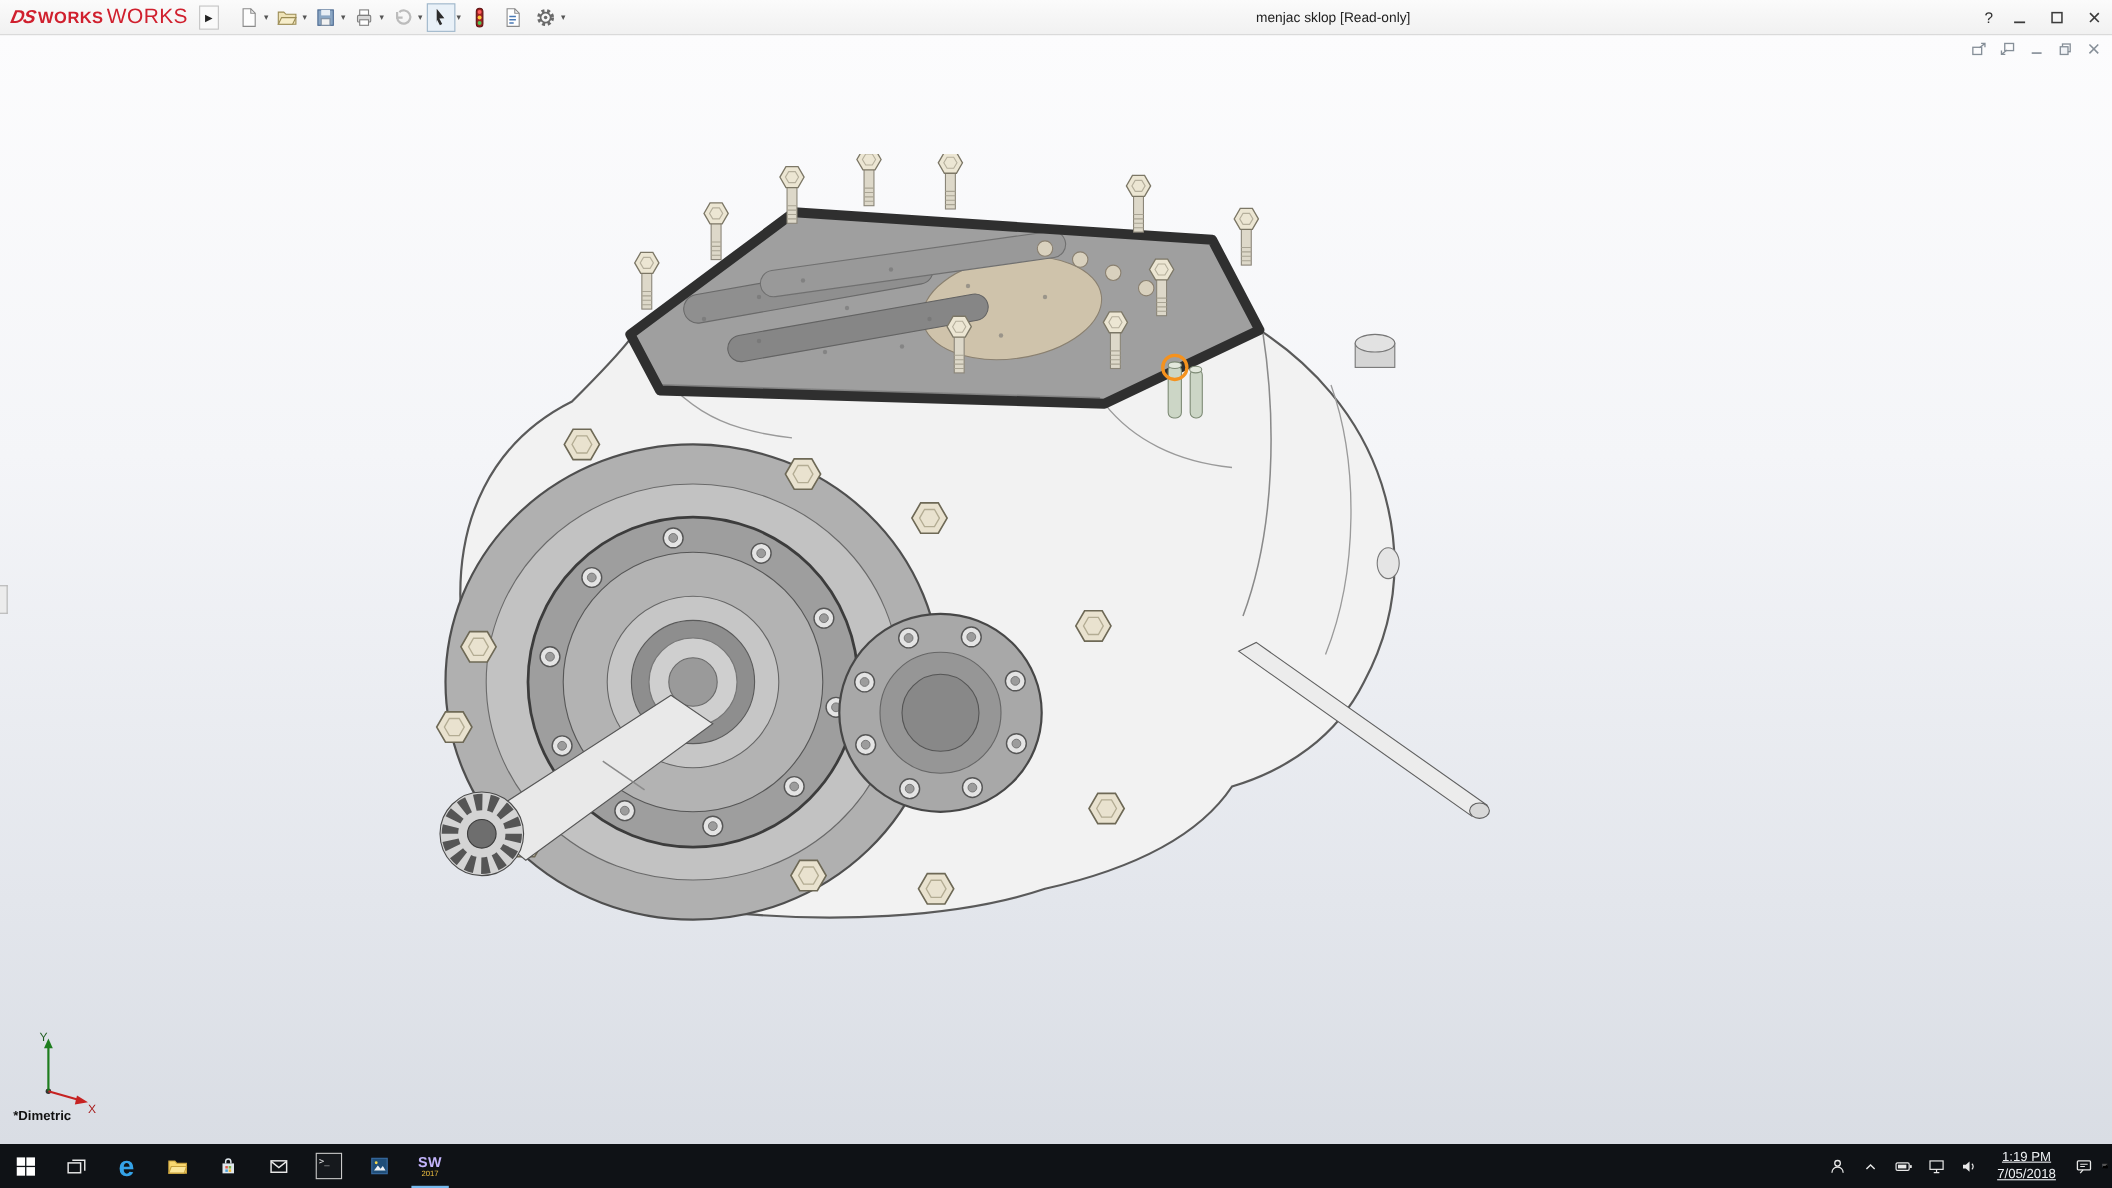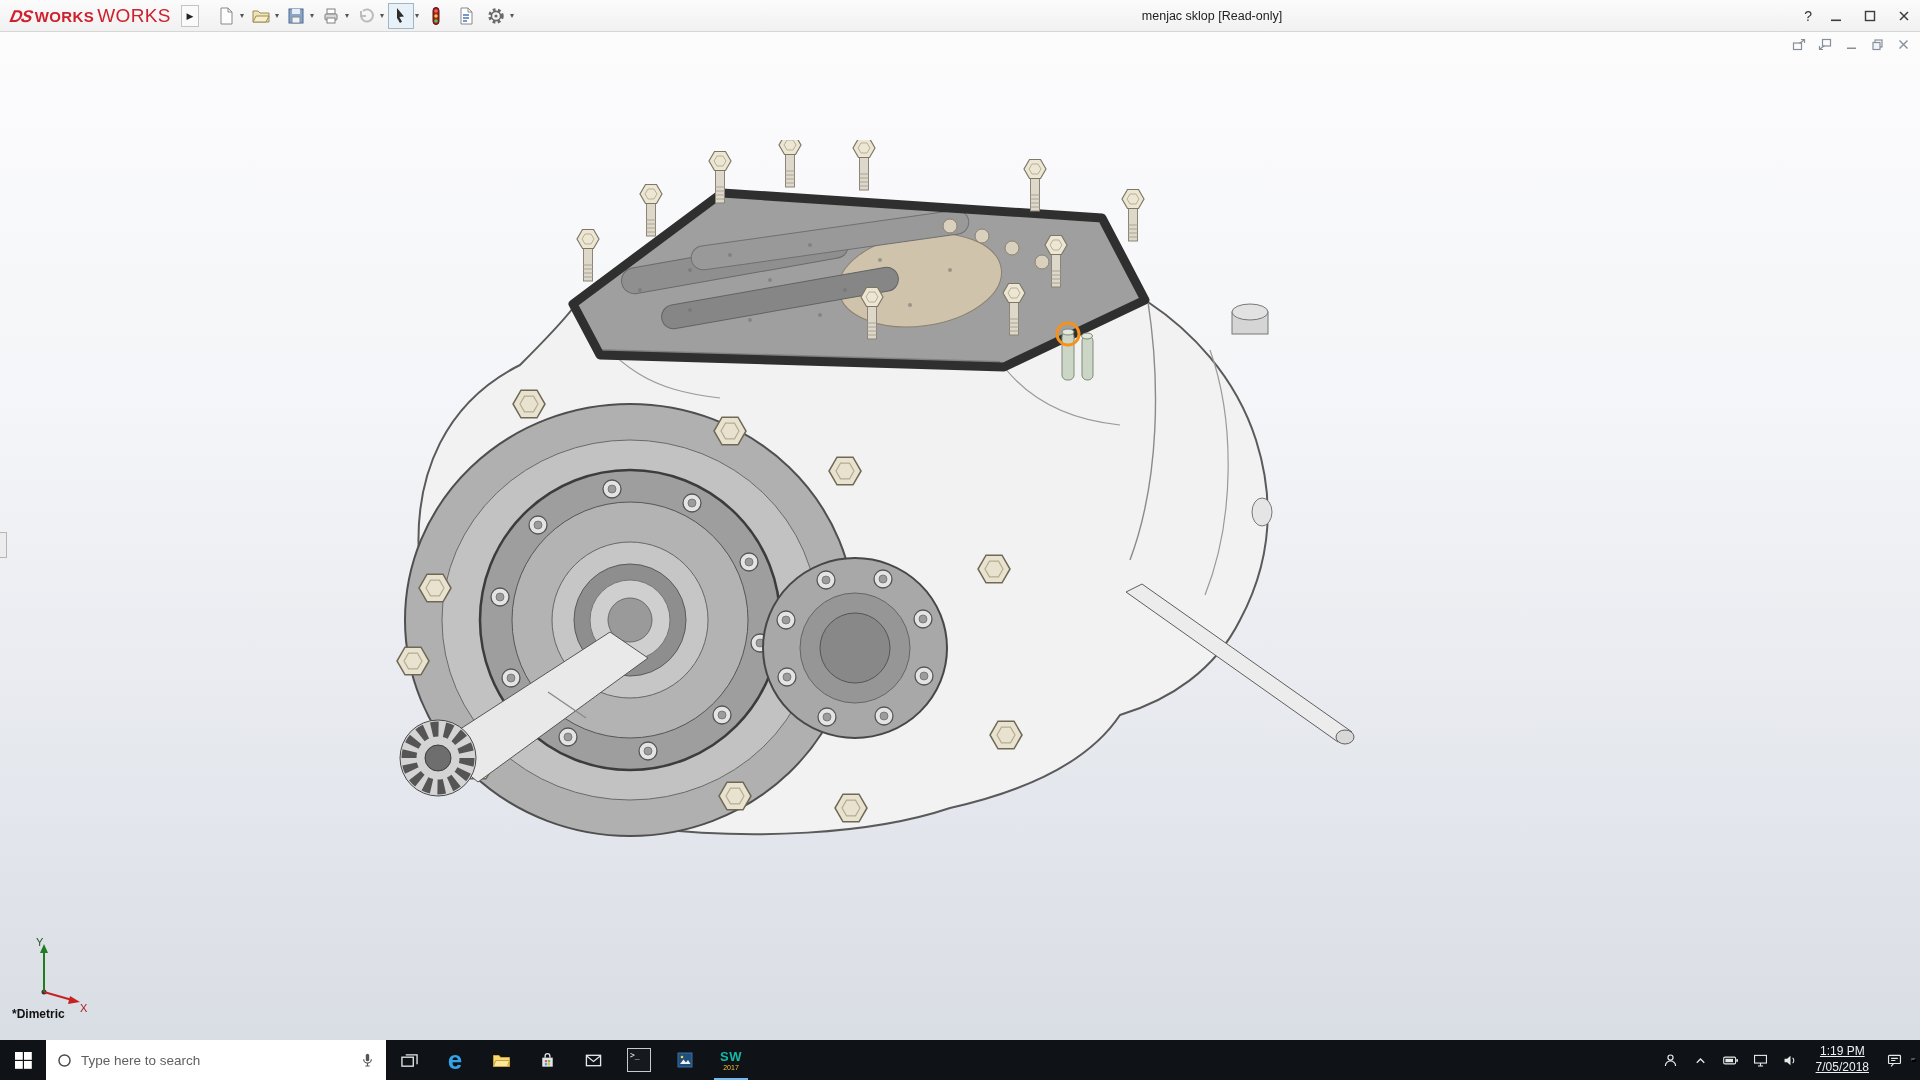--- a/index.html
+++ b/index.html
@@ -54,21 +54,21 @@
   .search-box { width:340px; background:#ffffff; display:flex; align-items:center;
     padding:0 10px; gap:8px; }
   .search-box input { flex:1; border:none; outline:none; font-size:13.5px; color:#333;
     font-family:"Liberation Sans", sans-serif; background:transparent; }
   .search-box input::placeholder { color:#5f5f5f; }
   .edge-glyph { color:#35a3e8; font-size:26px; font-weight:bold; line-height:1; }
   .cmd-box { width:24px; height:24px; background:#16191d; border:1px solid #c9c9c9;
     display:flex; align-items:flex-start; justify-content:flex-start; padding:2px; }
   .cmd-box span { font-family:"DejaVu Sans Mono", monospace; font-size:8px; color:#e8e8e8; }
   .sw-box { display:flex; flex-direction:column; align-items:center; line-height:1; }
-  .sw-line1 { color:#14b8a6; font-weight:bold; font-size:13px; letter-spacing:.5px; }
+  .sw-line1 { color:#c4b5fd; font-weight:bold; font-size:13px; letter-spacing:.5px; }
   .sw-line2 { color:#f0c040; font-size:7px; margin-top:1px; }
   .run-indicator { position:absolute; bottom:0; left:6px; right:6px; height:2.5px;
     background:#76b9ed; }
   .tb-spacer { flex:1; }
   .tray { display:flex; align-items:center; gap:4px; padding-right:4px; }
   .tray-btn { width:26px; height:40px; background:none; border:none; cursor:pointer;
     display:flex; align-items:center; justify-content:center; }
   .clock { color:#eef1f4; font-size:12px; text-align:center; line-height:1.3;
     padding:0 8px; cursor:default;text-decoration:underline; }
   .show-desktop { width:5px; border-left:1px solid #3a3f46; background:none; cursor:pointer; }
@@ -386,31 +386,20 @@
   <div class="taskbar">
     <button class="task-btn">
       <svg width="17" height="17" viewBox="0 0 17 17">
         <rect x="0" y="0" width="7.8" height="7.8" fill="#fff"></rect>
           <rect x="9" y="0" width="7.8" height="7.8" fill="#fff"></rect>
         <rect x="0" y="9" width="7.8" height="7.8" fill="#fff"></rect>
           <rect x="9" y="9" width="7.8" height="7.8" fill="#fff"></rect>
       </svg>
     </button>
 
-    <div class="search-box">
-      <svg width="17" height="17" viewBox="0 0 20 20">
-          <circle cx="10" cy="10" r="6.5" fill="none" stroke="#4a4a4a" stroke-width="1.7"></circle>
-        </svg>
-      <input type="text" placeholder="Type here to search" style="">
-      <svg width="17" height="17" viewBox="0 0 20 20">
-          <rect x="8" y="2" width="4" height="9" rx="2" fill="#555"></rect>
-          <path d="M5.5 8.5a4.5 4.5 0 0 0 9 0" stroke="#555" fill="none" stroke-width="1.4"></path>
-          <path d="M10 13v3M7.5 16.5h5" stroke="#555" stroke-width="1.3"></path>
-        </svg>
-    </div>
 
     <button class="task-btn">
       <svg width="19" height="17" viewBox="0 0 20 18">
           <path d="M6 3h12v10" fill="none" stroke="#e8e8e8" stroke-width="1.4"></path>
           <rect x="2" y="5.5" width="12" height="9.5" fill="none" stroke="#e8e8e8" stroke-width="1.4"></rect>
         </svg>
     </button>
     <button class="task-btn">
       <span class="edge-glyph">e</span>
     </button>

